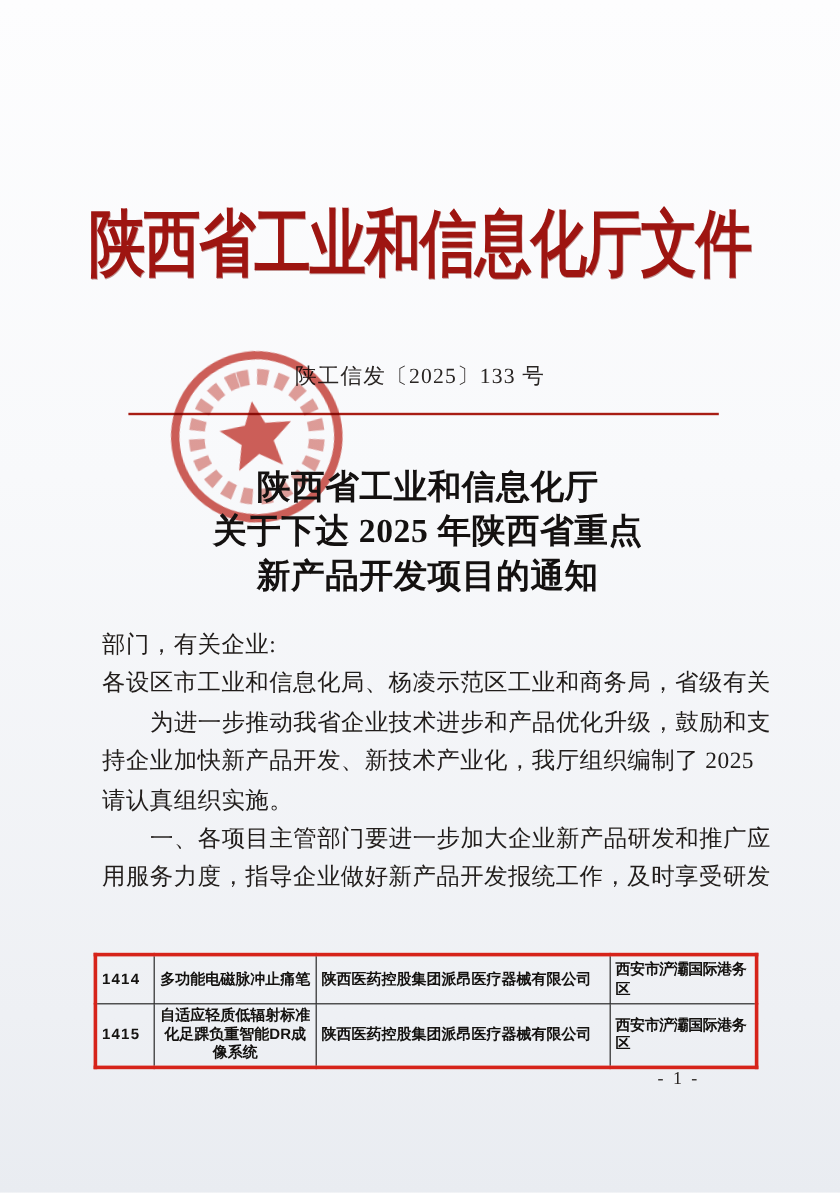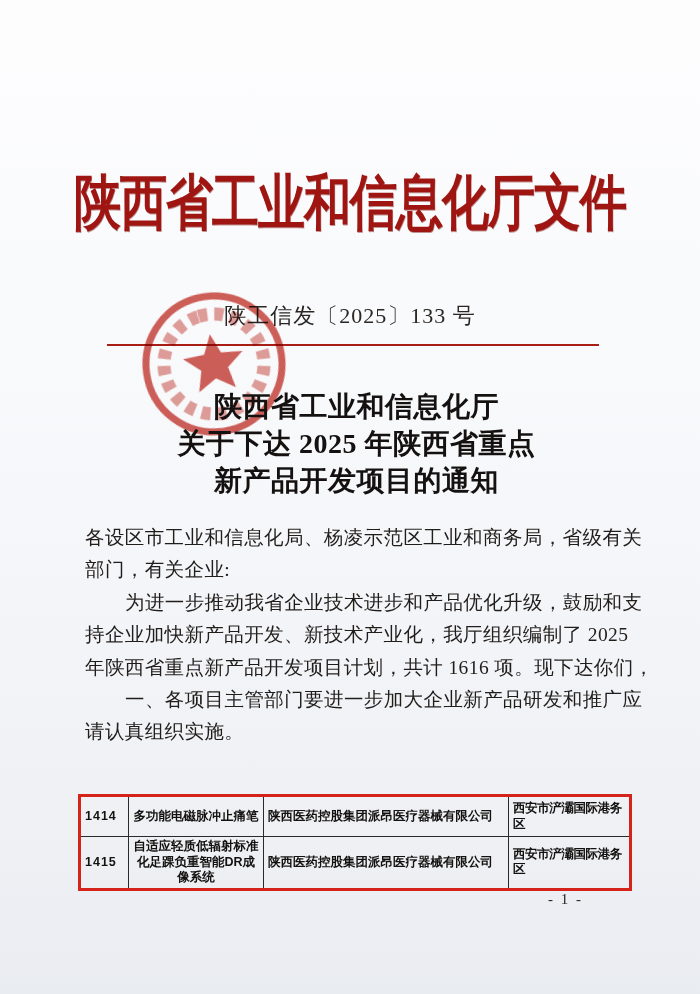--- a/index.html
+++ b/index.html
@@ -26,21 +26,21 @@
     transform: scaleY(1.28);
     transform-origin: top center;
     text-shadow: 0.5px 0.5px 0 rgba(120,20,15,0.45);
     white-space: nowrap;
   }
   
   .doc-number {
     position: absolute;
     top: 301px; left: 0; right: 0;
     text-align: center;
-    font-size: 22px;
+    font-size: 18px;
     color: #2a2624;
     letter-spacing: 1px;
   }
   
   .red-rule {
     position: absolute;
     top: 344px; left: 107px; width: 492px; height: 2px;
     background: #a81d14;
   }
   
@@ -129,27 +129,27 @@
     <polygon points="76,46 84.5,65.5 106,67 89.5,81 94.5,102 76,90.5 57.5,102 62.5,81 46,67 67.5,65.5" fill="#c5362d" opacity="0.9"></polygon>
   </svg>
 
   <div class="heading">
     <div>陕西省工业和信息化厅</div>
     <div>关于下达 2025 年陕西省重点</div>
     <div>新产品开发项目的通知</div>
   </div>
 
   <div class="body-text">
+    <div class="body-line">部门，有关企业:</div>
     <div class="body-line">各设区市工业和信息化局、杨凌示范区工业和商务局，省级有关</div>
-    <div class="body-line">部门，有关企业:</div>
     <div class="body-line indent">为进一步推动我省企业技术进步和产品优化升级，鼓励和支</div>
     <div class="body-line">持企业加快新产品开发、新技术产业化，我厅组织编制了 2025</div>
-    <div class="body-line">年陕西省重点新产品开发项目计划，共计 1616 项。现下达你们，</div>
+    <div class="body-line">请认真组织实施。</div>
     <div class="body-line indent">一、各项目主管部门要进一步加大企业新产品研发和推广应</div>
-    <div class="body-line">请认真组织实施。</div>
+    <div class="body-line">用服务力度，指导企业做好新产品开发报统工作，及时享受研发</div>
   </div>
 
   <table class="excerpt-table">
     <tbody>
       <tr>
         <td class="col-no">1414</td>
         <td class="col-prod">多功能电磁脉冲止痛笔</td>
         <td class="col-comp">陕西医药控股集团派昂医疗器械有限公司</td>
         <td class="col-loc">西安市浐灞国际港务区</td>
       </tr>

